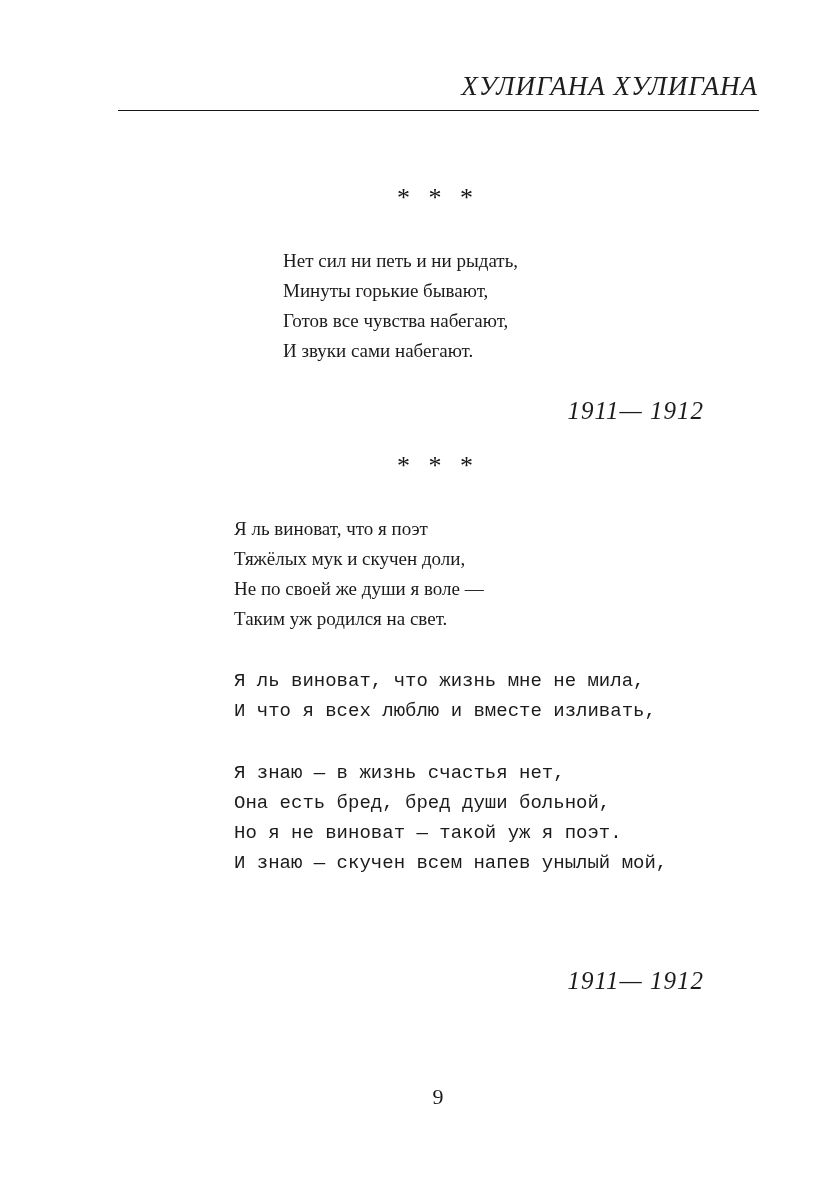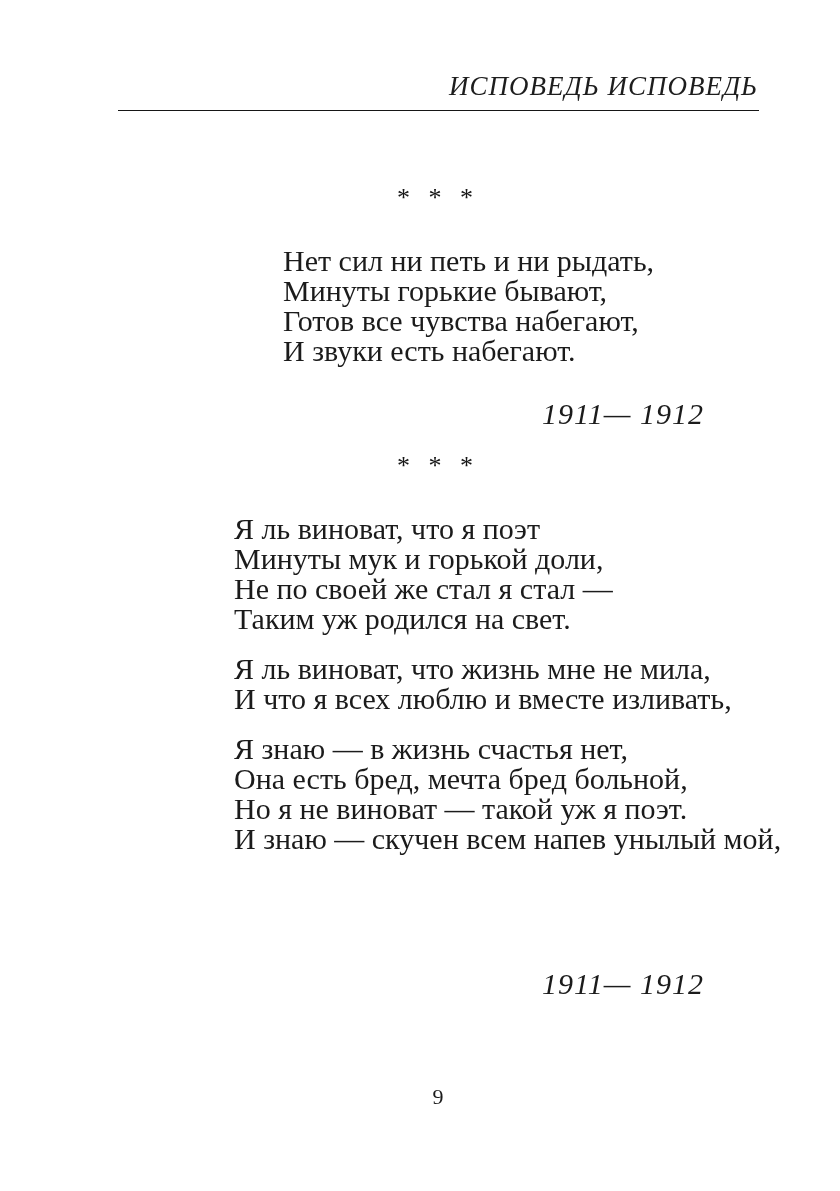--- a/index.html
+++ b/index.html
@@ -44,88 +44,88 @@
     width: 640px;
     text-align: center;
     font-size: 26px;
     letter-spacing: 6px;
     color: #161616;
   }
   .divider-1 { top: 183px; }
   .divider-2 { top: 451px; }
   .poem {
     position: absolute;
-    font-size: 30px;
+    font-size: 19px;
     line-height: 30px;
     white-space: nowrap;
     color: #1b1b1b;
   }
   .poem-1 { top: 246px; left: 283px; }
   .poem-2 { top: 514px; left: 234px; }
-  .stanza + .stanza { margin-top: 20px; }
+  .stanza + .stanza { margin-top: 32px; font-family: Liberation Mono, monospace; }
   .poem-date {
     position: absolute;
     left: 118px;
     width: 586px; 
     text-align: right;
     font-style: italic;
-    font-size: 30px;
+    font-size: 25px;
     letter-spacing: 1px;
     color: #1b1b1b;
   }
   .date-1 { top: 397px; }
   .date-2 { top: 967px; }
   .page-number {
     position: absolute;
     top: 1084px;
     left: 118px;
     width: 640px;
     text-align: center;
     font-size: 22px;
     color: #1b1b1b;
   }
 </style>
 </head>
 <body>
 
 <div class="page">
 
-  <div class="running-header">ИСПОВЕДЬ ИСПОВЕДЬ</div>
+  <div class="running-header">ХУЛИГАНА ХУЛИГАНА</div>
 
   <hr class="header-rule">
 
   <div class="stars-divider divider-1">* * *</div>
 
   <div class="poem poem-1">
     <div class="stanza">
       <div class="line">Нет сил ни петь и ни рыдать,</div>
       <div class="line">Минуты горькие бывают,</div>
       <div class="line">Готов все чувства набегают,</div>
-      <div class="line">И звуки есть набегают.</div>
+      <div class="line">И звуки сами набегают.</div>
     </div>
   </div>
 
   <div class="poem-date date-1">1911— 1912</div>
 
   <div class="stars-divider divider-2">* * *</div>
 
   <div class="poem poem-2">
     <div class="stanza">
       <div class="line">Я ль виноват, что я поэт</div>
-      <div class="line">Минуты мук и горькой доли,</div>
-      <div class="line">Не по своей же стал я стал —</div>
+      <div class="line">Тяжёлых мук и скучен доли,</div>
+      <div class="line">Не по своей же души я воле —</div>
       <div class="line">Таким уж родился на свет.</div>
     </div>
     <div class="stanza">
       <div class="line">Я ль виноват, что жизнь мне не мила,</div>
       <div class="line">И что я всех люблю и вместе изливать,</div>
     </div>
     <div class="stanza">
       <div class="line">Я знаю — в жизнь счастья нет,</div>
-      <div class="line">Она есть бред, мечта бред больной,</div>
+      <div class="line">Она есть бред, бред души больной,</div>
       <div class="line">Но я не виноват — такой уж я поэт.</div>
       <div class="line">И знаю — скучен всем напев унылый мой,</div>
     </div>
   </div>
 
   <div class="poem-date date-2">1911— 1912</div>
 
   <div class="page-number">9</div>
 
 </div>

